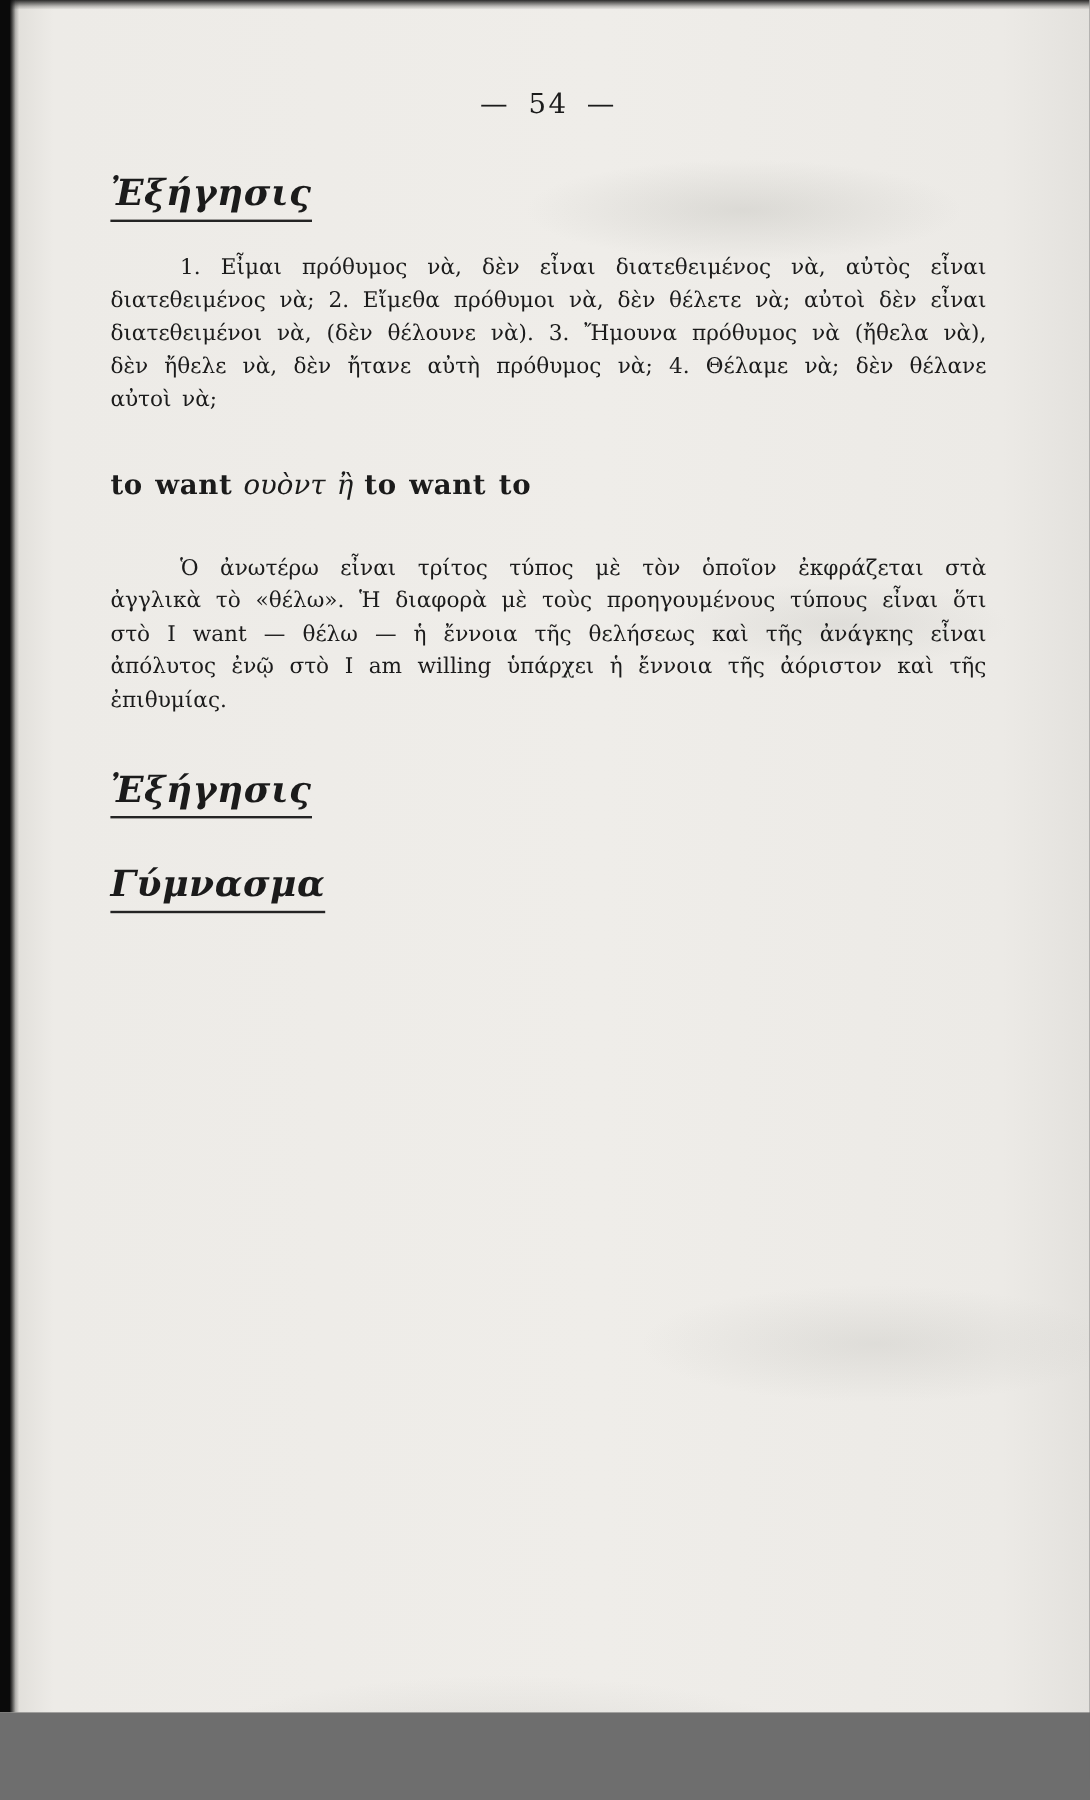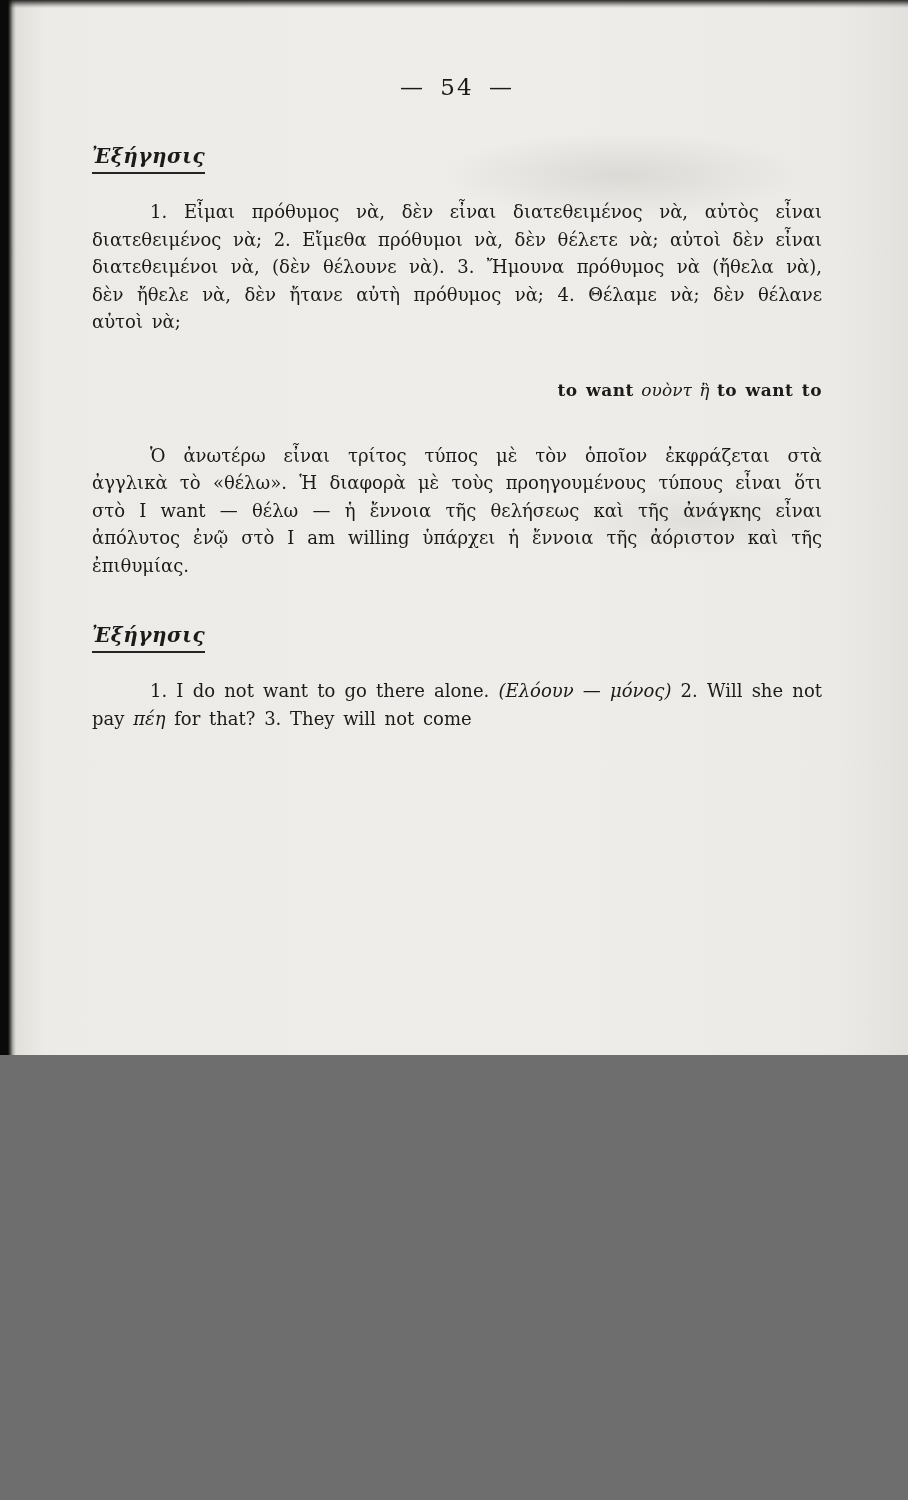--- a/index.html
+++ b/index.html
@@ -4,21 +4,21 @@
 <style>
   * { box-sizing: border-box; }
   html, body { margin: 0; padding: 0; }
   body {
     background: #6e6e6e;
     font-family: "DejaVu Serif", "Liberation Serif", serif;
   }
   .scan {
     position: relative;
     width: 908px;
-    height: 1055px;
+    height: 1427px;
     margin: 0 auto;
     color: #1b1b1b;
     overflow: hidden;
     background:
       radial-gradient(ellipse 260px 60px at 620px 175px, rgba(170,170,164,.28), transparent 70%),
       radial-gradient(ellipse 200px 50px at 700px 520px, rgba(175,175,170,.22), transparent 70%),
       radial-gradient(ellipse 280px 70px at 730px 1120px, rgba(170,170,165,.22), transparent 70%),
       radial-gradient(ellipse 420px 120px at 420px 1480px, rgba(160,160,155,.28), transparent 70%),
       linear-gradient(90deg, #dcdad5 0, #edebe7 45px, #efede9 55%, #eceae6 92%, #e3e1dd 100%);
   }
@@ -32,39 +32,39 @@
   }
   .inner { position: absolute; inset: 0; padding: 74px 86px 0 92px; }
   .pagenum {
     text-align: center;
     font-size: 23px;
     letter-spacing: 2px;
     word-spacing: 6px;
     margin: 0 0 44px 0;
   }
   .hd {
-    font-size: 20px;
+    font-size: 30px;
     font-style: italic;
     font-weight: 700;
     letter-spacing: .5px;
     margin: 44px 0 30px 0;
   }
   .hd.first { margin-top: 14px; }
   .hd .u { border-bottom: 2px solid #242424; padding-bottom: 4px; }
   .bt {
     font-size: 18px;
     line-height: 1.53;
     text-align: justify;
     text-indent: 58px;
     word-spacing: 3px;
     margin: 0;
   }
   .title {
-    text-align: right;
-    font-size: 17px;
+    text-align: left;
+    font-size: 23px;
     margin: 44px 0 42px 0;
     word-spacing: 2px;
   }
   .title .b { font-weight: 700; letter-spacing: .5px; }
   .b { font-weight: 400; }
   .i { font-style: italic; }
 </style>
 </head>
 <body>
 
@@ -83,17 +83,17 @@
     <div class="title"><span class="b">to want</span><span class="i"> ουὸντ ἢ </span><span class="b">to want to</span></div>
 
     <p class="bt"><span>Ὁ ἀνωτέρω εἶναι τρίτος τύπος μὲ τὸν ὁποῖον ἐκφράζεται στὰ ἀγγλικὰ τὸ «θέλω». Ἡ διαφορὰ μὲ τοὺς προηγουμένους τύπους εἶναι ὅτι στὸ </span><span class="b">I want</span><span> — θέλω — ἡ ἔννοια τῆς θελήσεως καὶ τῆς ἀνάγκης εἶναι ἀπόλυτος ἐνῷ στὸ </span><span class="b">I am willing</span><span> ὑπάρχει ἡ ἔννοια τῆς ἀόριστον καὶ τῆς ἐπιθυμίας.</span></p>
 
 
 
 
     <h2 class="hd"><span class="u">Ἐξήγησις</span></h2>
 
 
+    <h2 class="hd"><span class="u">Γύμνασμα</span></h2>
 
-    <p class="bt"><span>1. I do not want to go there alone. </span><span class="i">(Ελόουν — μόνος)</span><span> 2. Will she not pay </span><span class="i">πέη</span><span> for that? 3. They will not come</span></p>
 
   </div>
 </div>
 
 </body></html>

